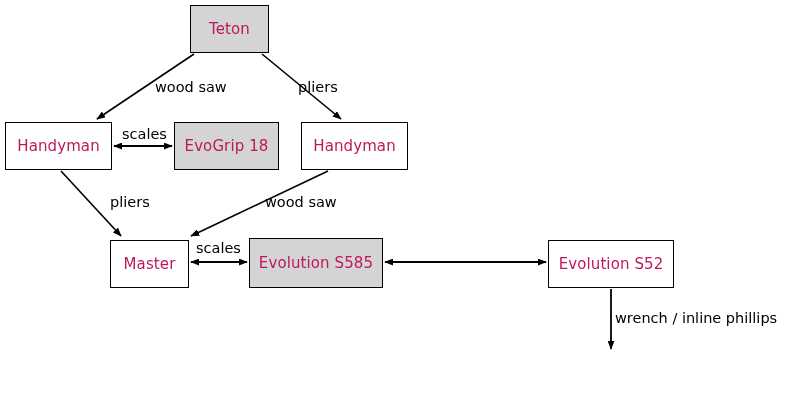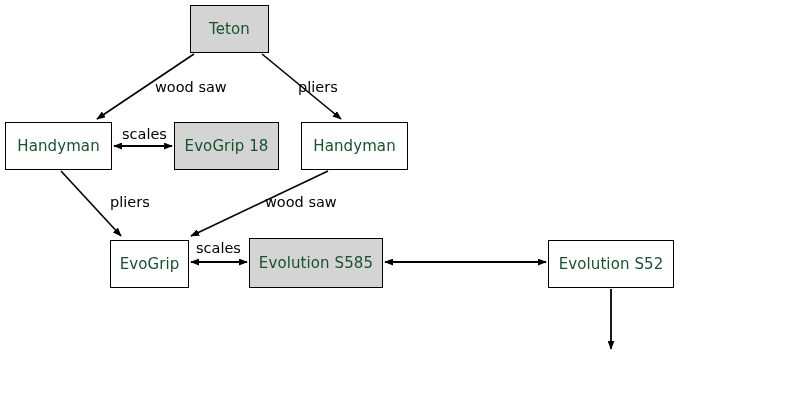--- a/index.html
+++ b/index.html
@@ -26,21 +26,21 @@
   }
   .node {
     position: absolute;
     box-sizing: border-box;
     border: 1.6px solid #000000;
     background: #ffffff;
     display: flex;
     align-items: center;
     justify-content: center;
     font-size: 15px;
-    color: #14532d;
+    color: #be185d;
     letter-spacing: 0.1px;
     white-space: nowrap;
     z-index: 3;
   }
   .node.filled {
     background: #d4d4d4;
   }
   .edge-label {
     position: absolute;
     font-size: 14.5px;
@@ -94,21 +94,21 @@
 
   <div class="node filled" style="left:174px; top:122px; width:105px; height:48px;">
     <span>EvoGrip 18</span>
   </div>
 
   <div class="node" style="left:301px; top:122px; width:107px; height:48px;">
     <span>Handyman</span>
   </div>
 
   <div class="node" style="left:110px; top:240px; width:79px; height:48px;">
-    <span>EvoGrip</span>
+    <span>Master</span>
   </div>
 
   <div class="node filled" style="left:249px; top:238px; width:134px; height:50px;">
     <span>Evolution S585</span>
   </div>
 
   <div class="node" style="left:548px; top:240px; width:126px; height:48px;text-align:center;">
     <span>Evolution S52</span>
   </div>
 
@@ -119,14 +119,15 @@
 
   <div class="edge-label" style="left:122px; top:127px;">scales</div>
 
   <div class="edge-label" style="left:110px; top:195px;">pliers</div>
 
   <div class="edge-label" style="left:265px; top:195px;">wood saw</div>
 
   <div class="edge-label" style="left:196px; top:241px;">scales</div>
 
 
+  <div class="edge-label" style="left:615px; top:311px;">wrench / inline phillips</div>
 
 </div>
 
 </body></html>

